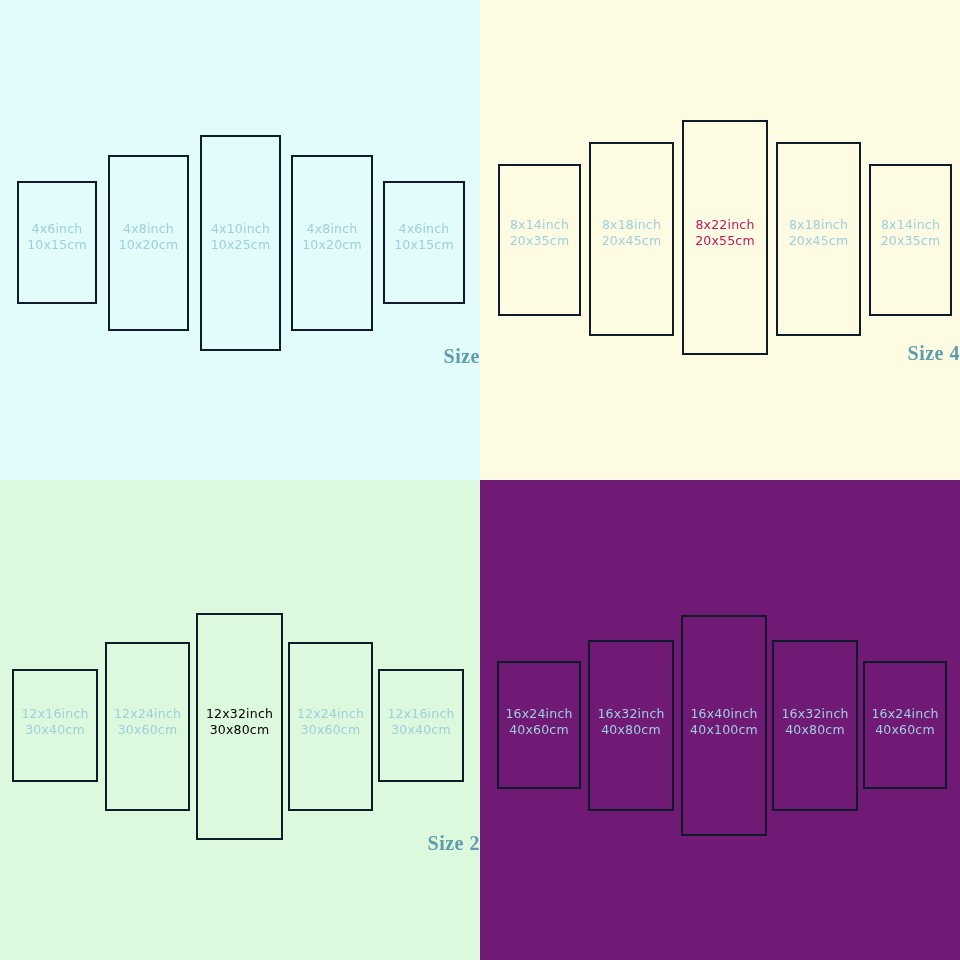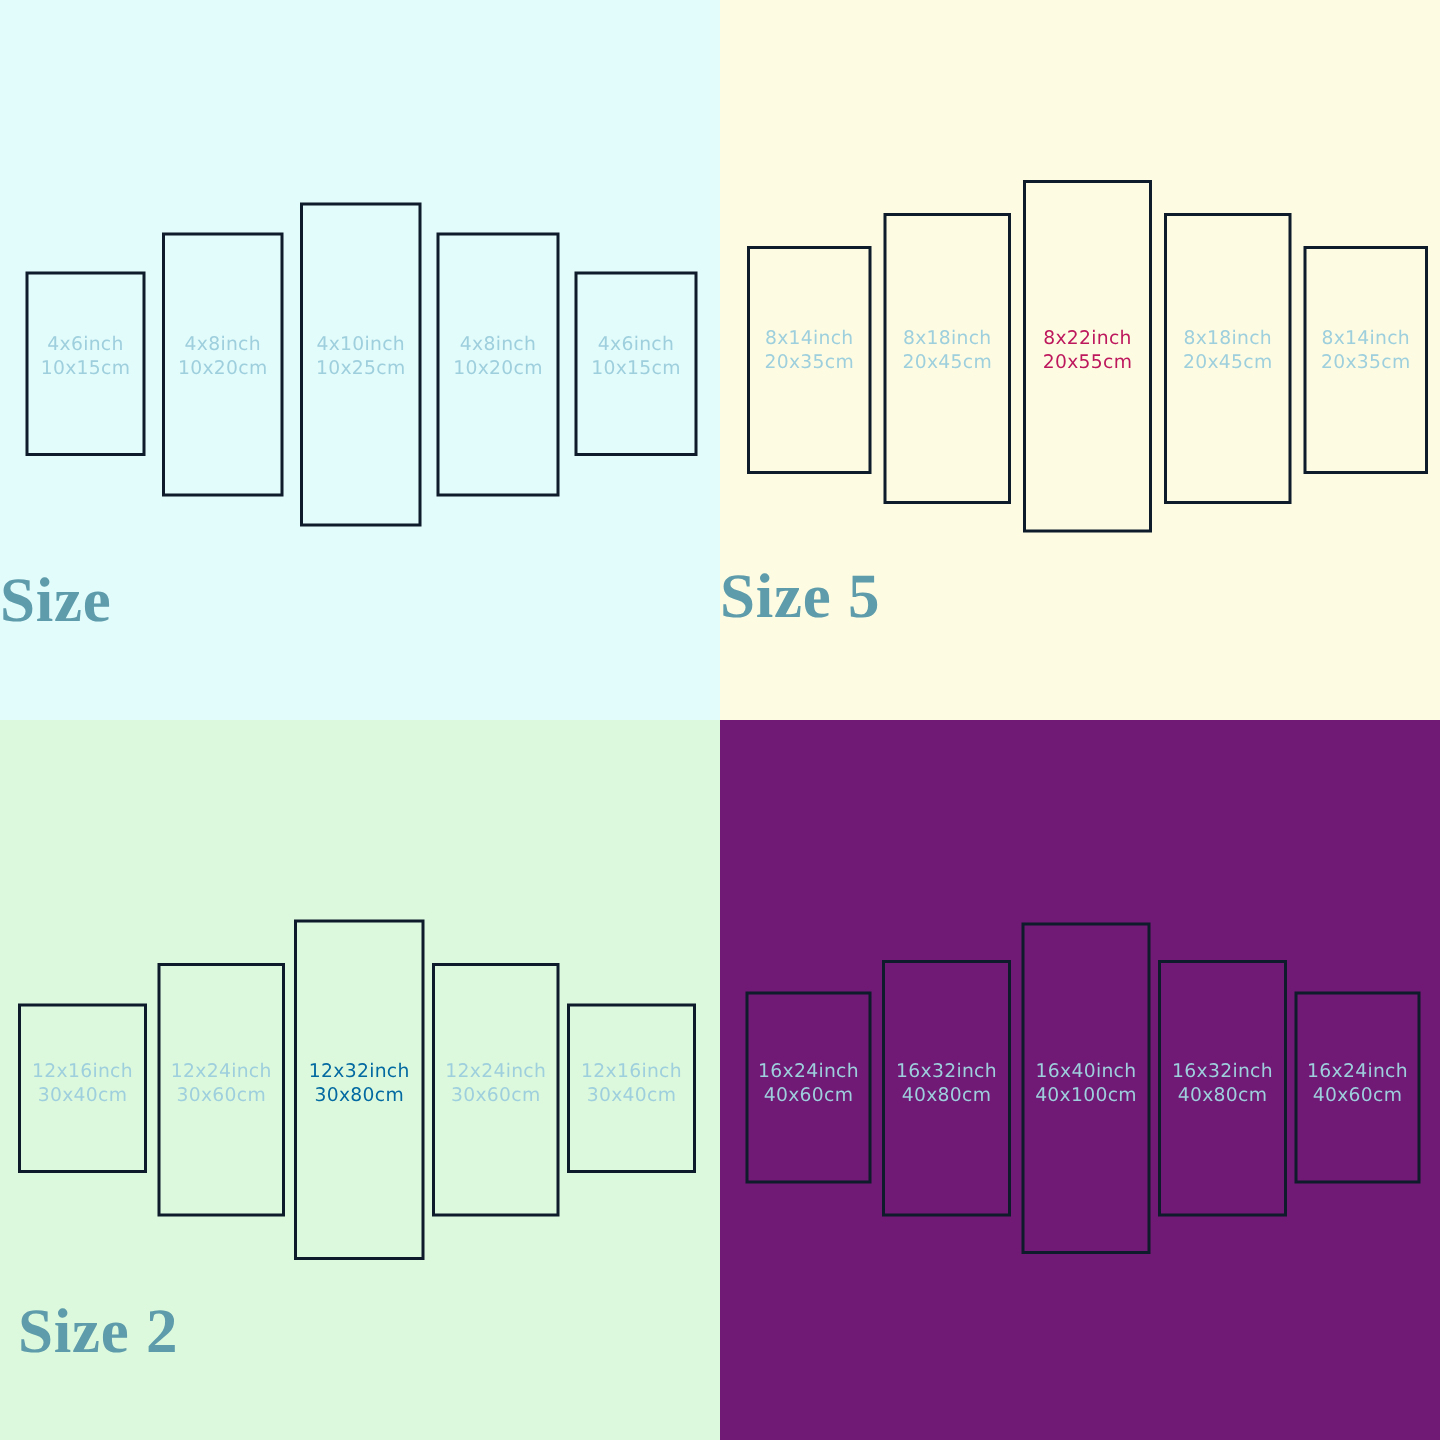--- a/index.html
+++ b/index.html
@@ -55,27 +55,26 @@
     white-space: nowrap;
     pointer-events: none;
   }
   .panel-label .line2 {
     display: block;
   }
   .quad-title {
     position: absolute;
     left: 0;
     right: 0;
-    text-align: left;
+    text-align: right;
     font-family: "Liberation Serif", "DejaVu Serif", serif;
     font-weight: bold;
-    font-size: 42px;
+    font-size: 20px;
     color: #5e9cab;
     letter-spacing: 0.5px;
-    margin-top: 32px;
   }
 </style>
 </head>
 <body>
 
 <div id="chart-root" style="width: 960px; height: 960px;">
     <div class="quadrant" id="quad-0" style="background: rgb(226, 251, 251); left: 0px; top: 0px;">
       <div class="panel-stage">
         <div class="panel" style="left: 17px; top: 145px; width: 80px; height: 123px; border-color: rgb(13, 27, 42);"></div>
         <div class="panel-label" style="color: rgb(158, 207, 221); left: 17px; width: 80px; top: 185px;"><span>4x6inch</span><span class="line2">10x15cm</span></div>
@@ -96,30 +95,30 @@
         <div class="panel-label" style="color: rgb(158, 207, 221); left: 18px; width: 83px; top: 181px;"><span>8x14inch</span><span class="line2">20x35cm</span></div>
         <div class="panel" style="left: 109px; top: 106px; width: 85px; height: 194px; border-color: rgb(13, 27, 42);"></div>
         <div class="panel-label" style="color: rgb(158, 207, 221); left: 109px; width: 85px; top: 181px;"><span>8x18inch</span><span class="line2">20x45cm</span></div>
         <div class="panel" style="left: 202px; top: 84px; width: 86px; height: 235px; border-color: rgb(13, 27, 42);"></div>
         <div class="panel-label" style="color: #be185d; left: 202px; width: 86px; top: 181px;"><span>8x22inch</span><span class="line2">20x55cm</span></div>
         <div class="panel" style="left: 296px; top: 106px; width: 85px; height: 194px; border-color: rgb(13, 27, 42);"></div>
         <div class="panel-label" style="color: rgb(158, 207, 221); left: 296px; width: 85px; top: 181px;"><span>8x18inch</span><span class="line2">20x45cm</span></div>
         <div class="panel" style="left: 389px; top: 128px; width: 83px; height: 152px; border-color: rgb(13, 27, 42);"></div>
         <div class="panel-label" style="color: rgb(158, 207, 221); left: 389px; width: 83px; top: 181px;"><span>8x14inch</span><span class="line2">20x35cm</span></div>
       </div>
-      <div class="quad-title" style="top: 342px; color: rgb(94, 156, 171);">Size 5</div>
+      <div class="quad-title" style="top: 342px; color: rgb(94, 156, 171);">Size 4</div>
     </div>
     <div class="quadrant" id="quad-2" style="background: rgb(221, 249, 221); left: 0px; top: 480px;">
       <div class="panel-stage">
         <div class="panel" style="left: 12px; top: 153px; width: 86px; height: 113px; border-color: rgb(13, 27, 42);"></div>
         <div class="panel-label" style="color: rgb(158, 207, 221); left: 12px; width: 86px; top: 190px;"><span>12x16inch</span><span class="line2">30x40cm</span></div>
         <div class="panel" style="left: 105px; top: 126px; width: 85px; height: 169px; border-color: rgb(13, 27, 42);"></div>
         <div class="panel-label" style="color: rgb(158, 207, 221); left: 105px; width: 85px; top: 190px;"><span>12x24inch</span><span class="line2">30x60cm</span></div>
         <div class="panel" style="left: 196px; top: 97px; width: 87px; height: 227px; border-color: rgb(13, 27, 42);"></div>
-        <div class="panel-label" style="color: #0369a1; left: 196px; width: 87px; top: 190px;"><span>12x32inch</span><span class="line2">30x80cm</span></div>
+        <div class="panel-label" style="color: #000000; left: 196px; width: 87px; top: 190px;"><span>12x32inch</span><span class="line2">30x80cm</span></div>
         <div class="panel" style="left: 288px; top: 126px; width: 85px; height: 169px; border-color: rgb(13, 27, 42);"></div>
         <div class="panel-label" style="color: rgb(158, 207, 221); left: 288px; width: 85px; top: 190px;"><span>12x24inch</span><span class="line2">30x60cm</span></div>
         <div class="panel" style="left: 378px; top: 153px; width: 86px; height: 113px; border-color: rgb(13, 27, 42);"></div>
         <div class="panel-label" style="color: rgb(158, 207, 221); left: 378px; width: 86px; top: 190px;"><span>12x16inch</span><span class="line2">30x40cm</span></div>
       </div>
       <div class="quad-title" style="top: 352px; color: rgb(94, 156, 171); padding-left: 12px;">Size 2</div>
     </div>
     <div class="quadrant" id="quad-3" style="background: #701a75; left: 480px; top: 480px;">
       <div class="panel-stage">
         <div class="panel" style="left: 17px; top: 145px; width: 84px; height: 128px; border-color: rgb(13, 27, 42);"></div>

